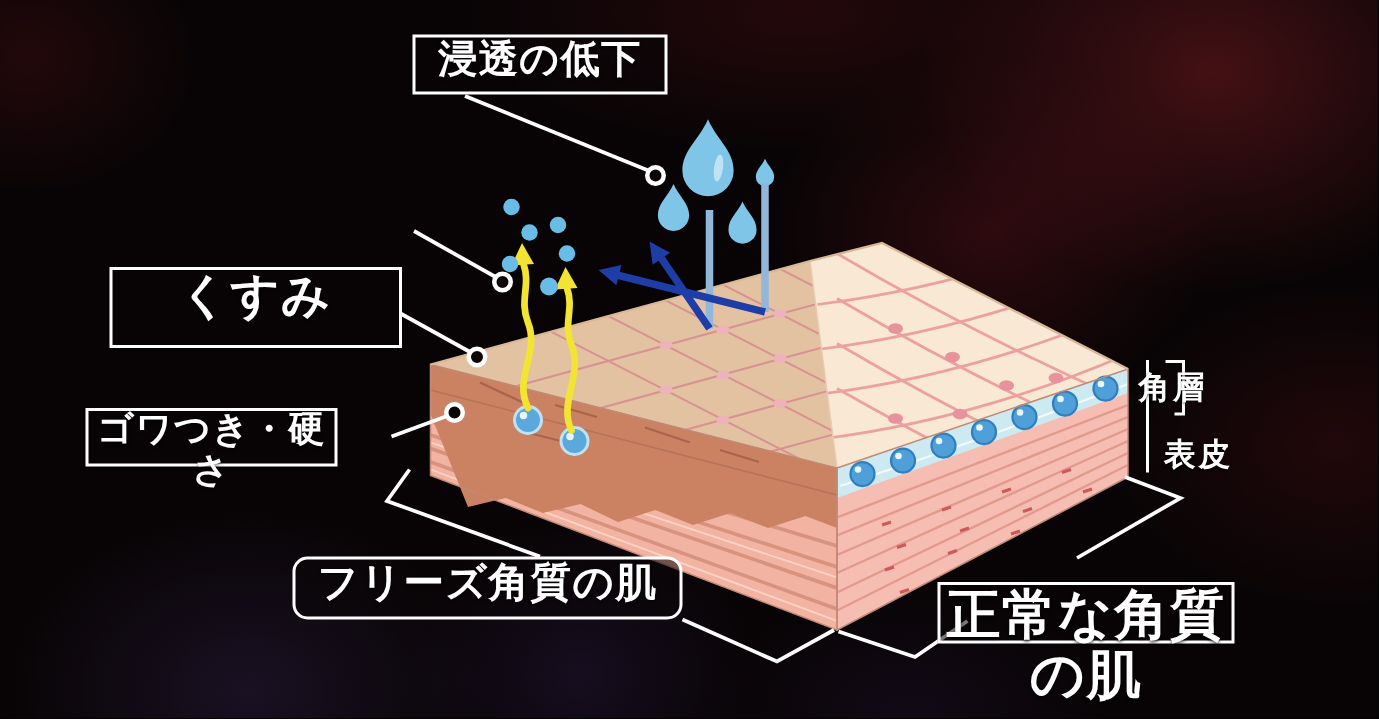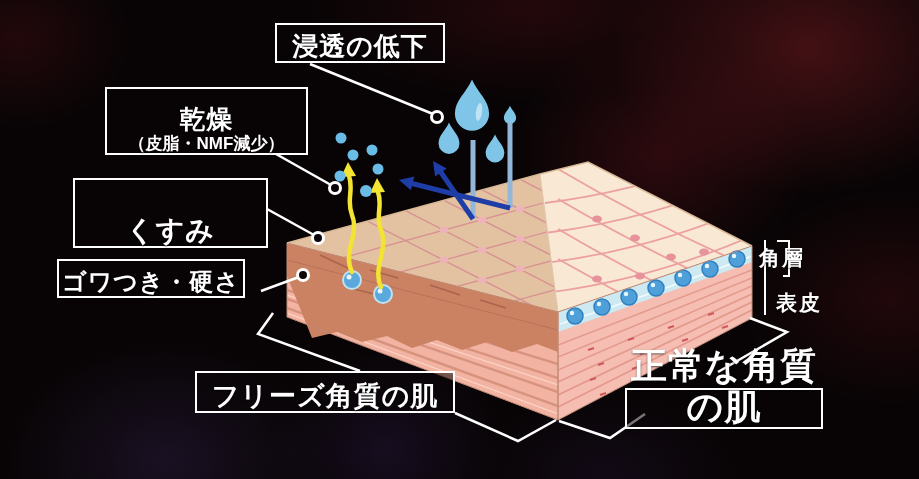--- a/index.html
+++ b/index.html
@@ -14,30 +14,30 @@
       radial-gradient(ellipse 210px 150px at 97% 62%, rgba(74,14,20,.38), transparent 72%),
       radial-gradient(ellipse 230px 170px at 18% 96%, rgba(72,50,112,.28), transparent 70%),
       radial-gradient(ellipse 170px 150px at 42% 94%, rgba(52,32,84,.33), transparent 70%),
       radial-gradient(ellipse 190px 120px at 66% 99%, rgba(40,24,60,.30), transparent 70%),
       #080405;
   }
   .stage svg{position:absolute;left:0;top:0;}
   .callout{
     position:absolute;box-sizing:border-box;border:2px solid #fff;
     background:rgba(10,5,8,.55);color:#fff;font-weight:bold;
-    display:flex;flex-direction:column;align-items:center;justify-content:flex-end;
+    display:flex;flex-direction:column;align-items:center;justify-content:flex-start;
     text-align:center;line-height:1.12;letter-spacing:1px;
     text-shadow:0 1px 2px rgba(0,0,0,.6);
   }
   .co-penetration{left:275px;top:23px;width:170px;height:40px;font-size:26px;}
   .co-dryness{left:105px;top:87px;width:203px;height:68px;font-size:26px;}
   .co-dryness .sub{font-size:17px;letter-spacing:0;}
-  .co-dullness{left:73px;top:178px;width:195px;height:70px;font-size:28px;}
-  .co-stiffness{left:57px;top:259px;width:188px;height:39px;font-size:24px;}
-  .co-freeze{left:195px;top:371px;width:260px;height:42px;font-size:27px;}
+  .co-dullness{left:73px;top:178px;width:195px;height:54px;font-size:32px;}
+  .co-stiffness{left:57px;top:272px;width:168px;height:39px;font-size:24px;}
+  .co-freeze{left:195px;top:371px;width:260px;height:42px;font-size:27px;border-radius:10px;}
   .co-normal{left:625px;top:388px;width:198px;height:41px;font-size:36px;}
   .layer-label{
     position:absolute;color:#fff;font-weight:bold;font-size:21px;
     letter-spacing:2px;text-shadow:0 1px 2px rgba(0,0,0,.7);
   }
   .ll-kakusou{left:759px;top:244px;}
   .ll-hyouhi{left:776px;top:289px;font-family:Liberation Mono, monospace;}
 </style>
 </head>
 <body>
@@ -260,24 +260,20 @@
     <g fill="none" stroke-width="2" stroke="#ffffff">
       <polyline points="777,241 789,241 789,276 783,276"></polyline>
       <line x1="765" y1="240" x2="765" y2="315"></line>
     </g>
   </svg>
 
   <div class="callout co-penetration">
     <span>浸透の低下</span>
   </div>
 
-  <div class="callout co-dryness">
-    <span>乾燥</span>
-    <span class="sub">（皮脂・NMF減少）</span>
-  </div>
 
   <div class="callout co-dullness">
     <span>くすみ</span>
   </div>
 
   <div class="callout co-stiffness">
     <span>ゴワつき・硬さ</span>
   </div>
 
   <div class="callout co-freeze">

